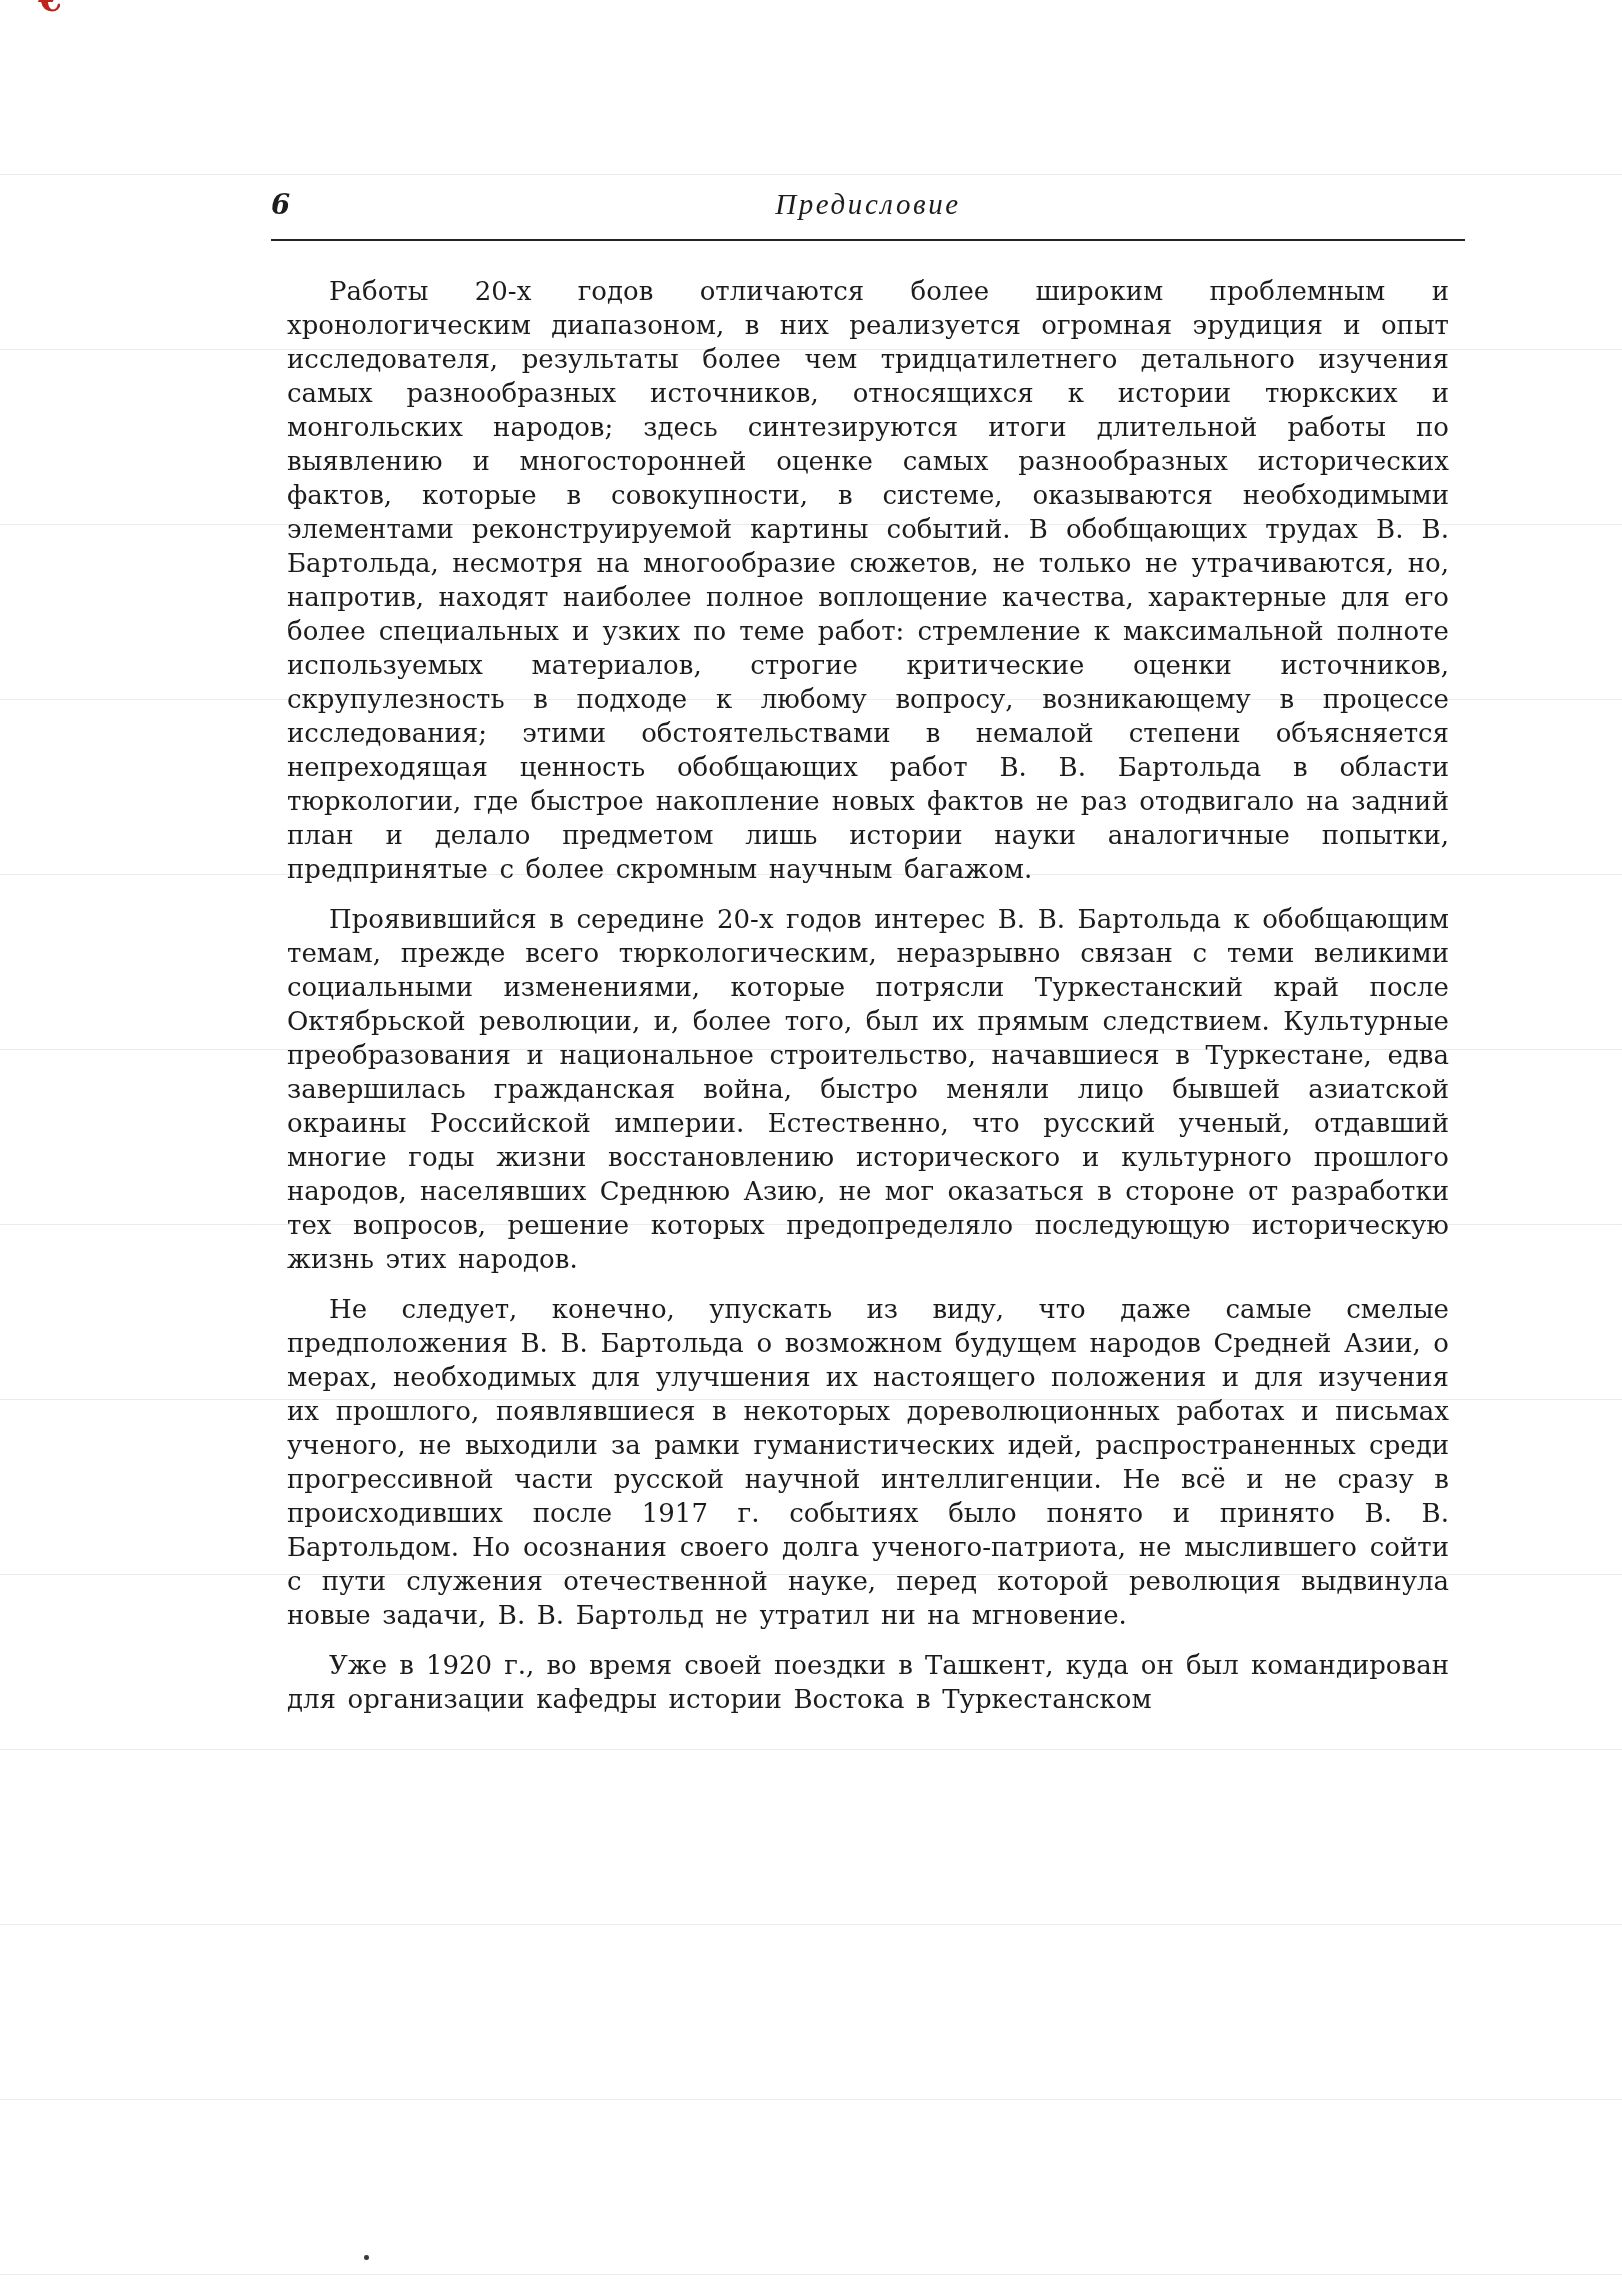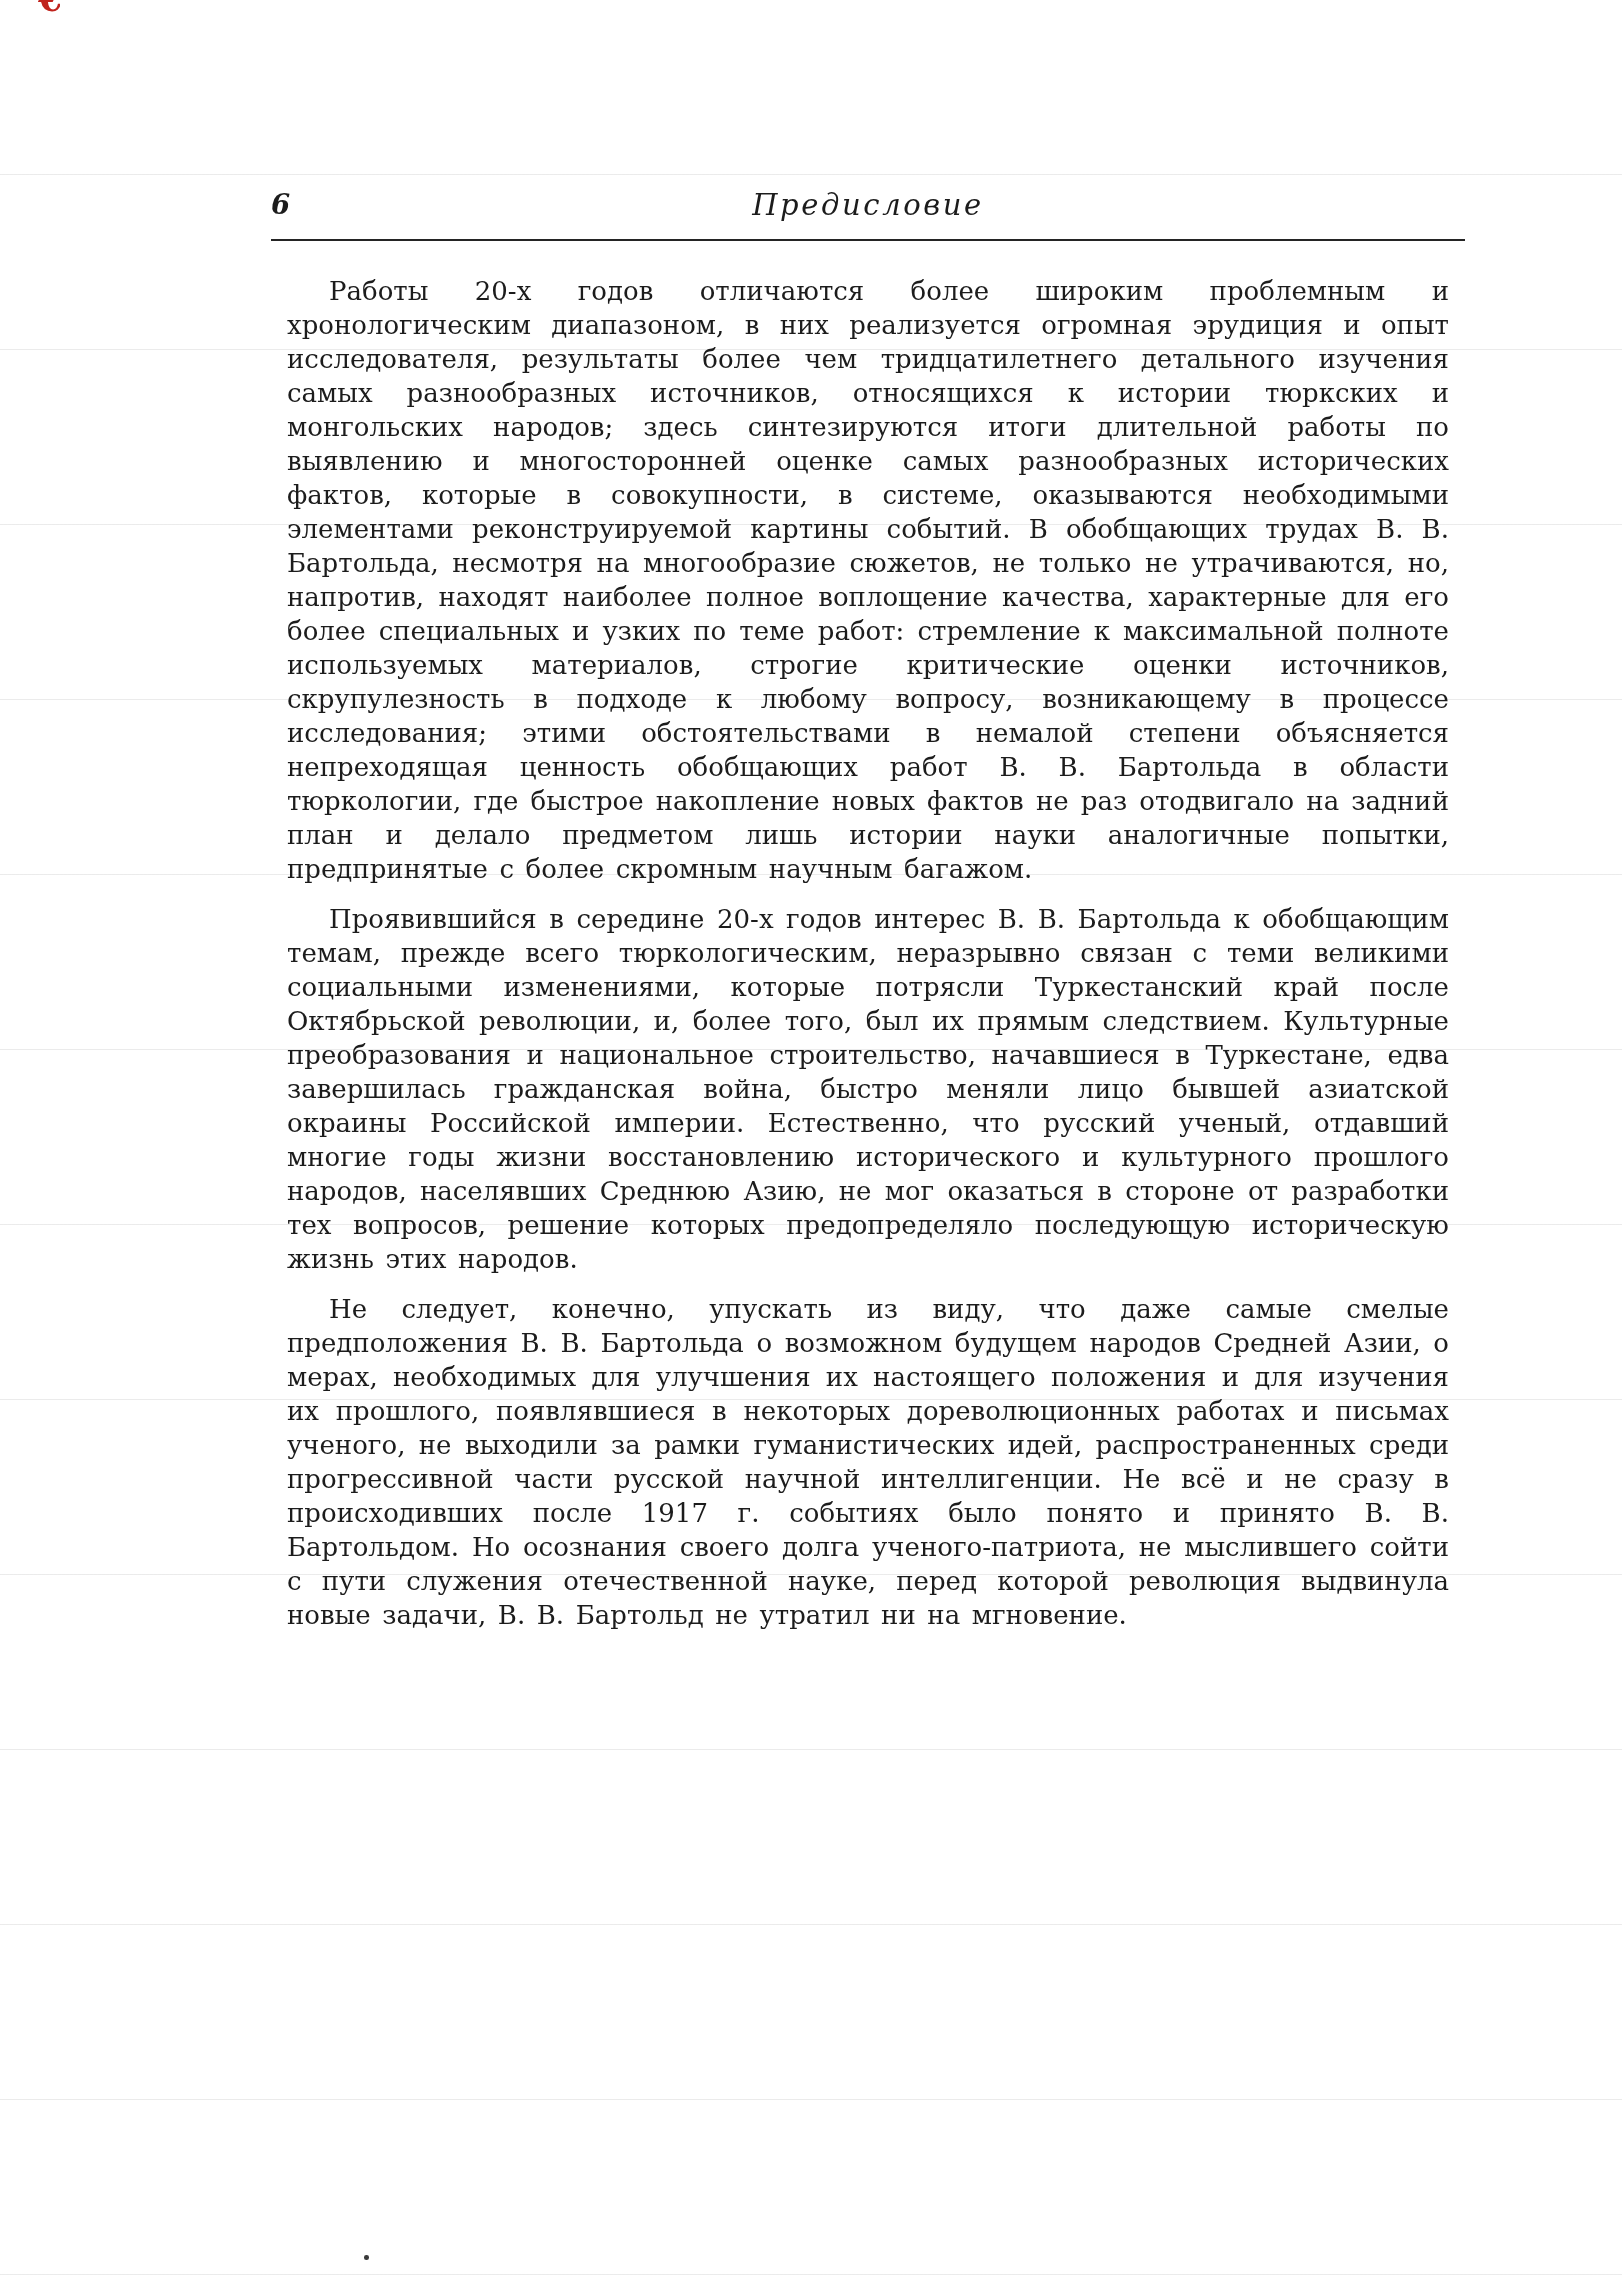--- a/index.html
+++ b/index.html
@@ -51,20 +51,21 @@
   .header-title {
     position: absolute;
     left: 0;
     right: 0;
     top: 0;
     text-align: center;
     font-size: 29px;
     font-style: italic;
     font-weight: 500;
     letter-spacing: 2.6px;
+    font-family: Liberation Serif, serif;
   }
   .header-rule {
     border: none;
     border-top: 2.6px solid #242424;
     margin: 9.2px 0 0 0;
     width: 100%;
   }
   .body-text {
     margin-top: 33px;
     font-size: 26px;
@@ -122,20 +123,21 @@
       <span class="page-number">6</span>
       <span class="header-title">Предисловие</span>
     </div>
 
     <hr class="header-rule">
 
     <div class="body-text">
       <p>Работы 20-х годов отличаются более широким проблемным и хронологическим диапазоном, в них реализуется огромная эрудиция и опыт исследователя, результаты более чем тридцатилетнего детального изучения самых разнообразных источников, относящихся к истории тюркских и монгольских народов; здесь синтезируются итоги длительной работы по выявлению и многосторонней оценке самых разнообразных исторических фактов, которые в совокупности, в системе, оказываются необходимыми элементами реконструируемой картины событий. В обобщающих трудах В. В. Бартольда, несмотря на многообразие сюжетов, не только не утрачиваются, но, напротив, находят наиболее полное воплощение качества, характерные для его более специальных и узких по теме работ: стремление к максимальной полноте используемых материалов, строгие критические оценки источников, скрупулезность в подходе к любому вопросу, возникающему в процессе исследования; этими обстоятельствами в немалой степени объясняется непреходящая ценность обобщающих работ В. В. Бартольда в области тюркологии, где быстрое накопление новых фактов не раз отодвигало на задний план и делало предметом лишь истории науки аналогичные попытки, предпринятые с более скромным научным багажом.</p>
       <p>Проявившийся в середине 20-х годов интерес В. В. Бартольда к обобщающим темам, прежде всего тюркологическим, неразрывно связан с теми великими социальными изменениями, которые потрясли Туркестанский край после Октябрьской революции, и, более того, был их прямым следствием. Культурные преобразования и национальное строительство, начавшиеся в Туркестане, едва завершилась гражданская война, быстро меняли лицо бывшей азиатской окраины Российской империи. Естественно, что русский ученый, отдавший многие годы жизни восстановлению исторического и культурного прошлого народов, населявших Среднюю Азию, не мог оказаться в стороне от разработки тех вопросов, решение которых предопределяло последующую историческую жизнь этих народов.</p>
       <p>Не следует, конечно, упускать из виду, что даже самые смелые предположения В. В. Бартольда о возможном будущем народов Средней Азии, о мерах, необходимых для улучшения их настоящего положения и для изучения их прошлого, появлявшиеся в некоторых дореволюционных работах и письмах ученого, не выходили за рамки гуманистических идей, распространенных среди прогрессивной части русской научной интеллигенции. Не всё и не сразу в происходивших после 1917 г. событиях было понято и принято В. В. Бартольдом. Но осознания своего долга ученого-патриота, не мыслившего сойти с пути служения отечественной науке, перед которой революция выдвинула новые задачи, В. В. Бартольд не утратил ни на мгновение.</p>
+      <p>Уже в 1920 г., во время своей поездки в Ташкент, куда он был командирован для организации кафедры истории Востока в Туркестанском</p>
     </div>
 
   </div>
 
   <div class="artifact-dot"></div>
 
 </div>
 
 
 </body></html>

